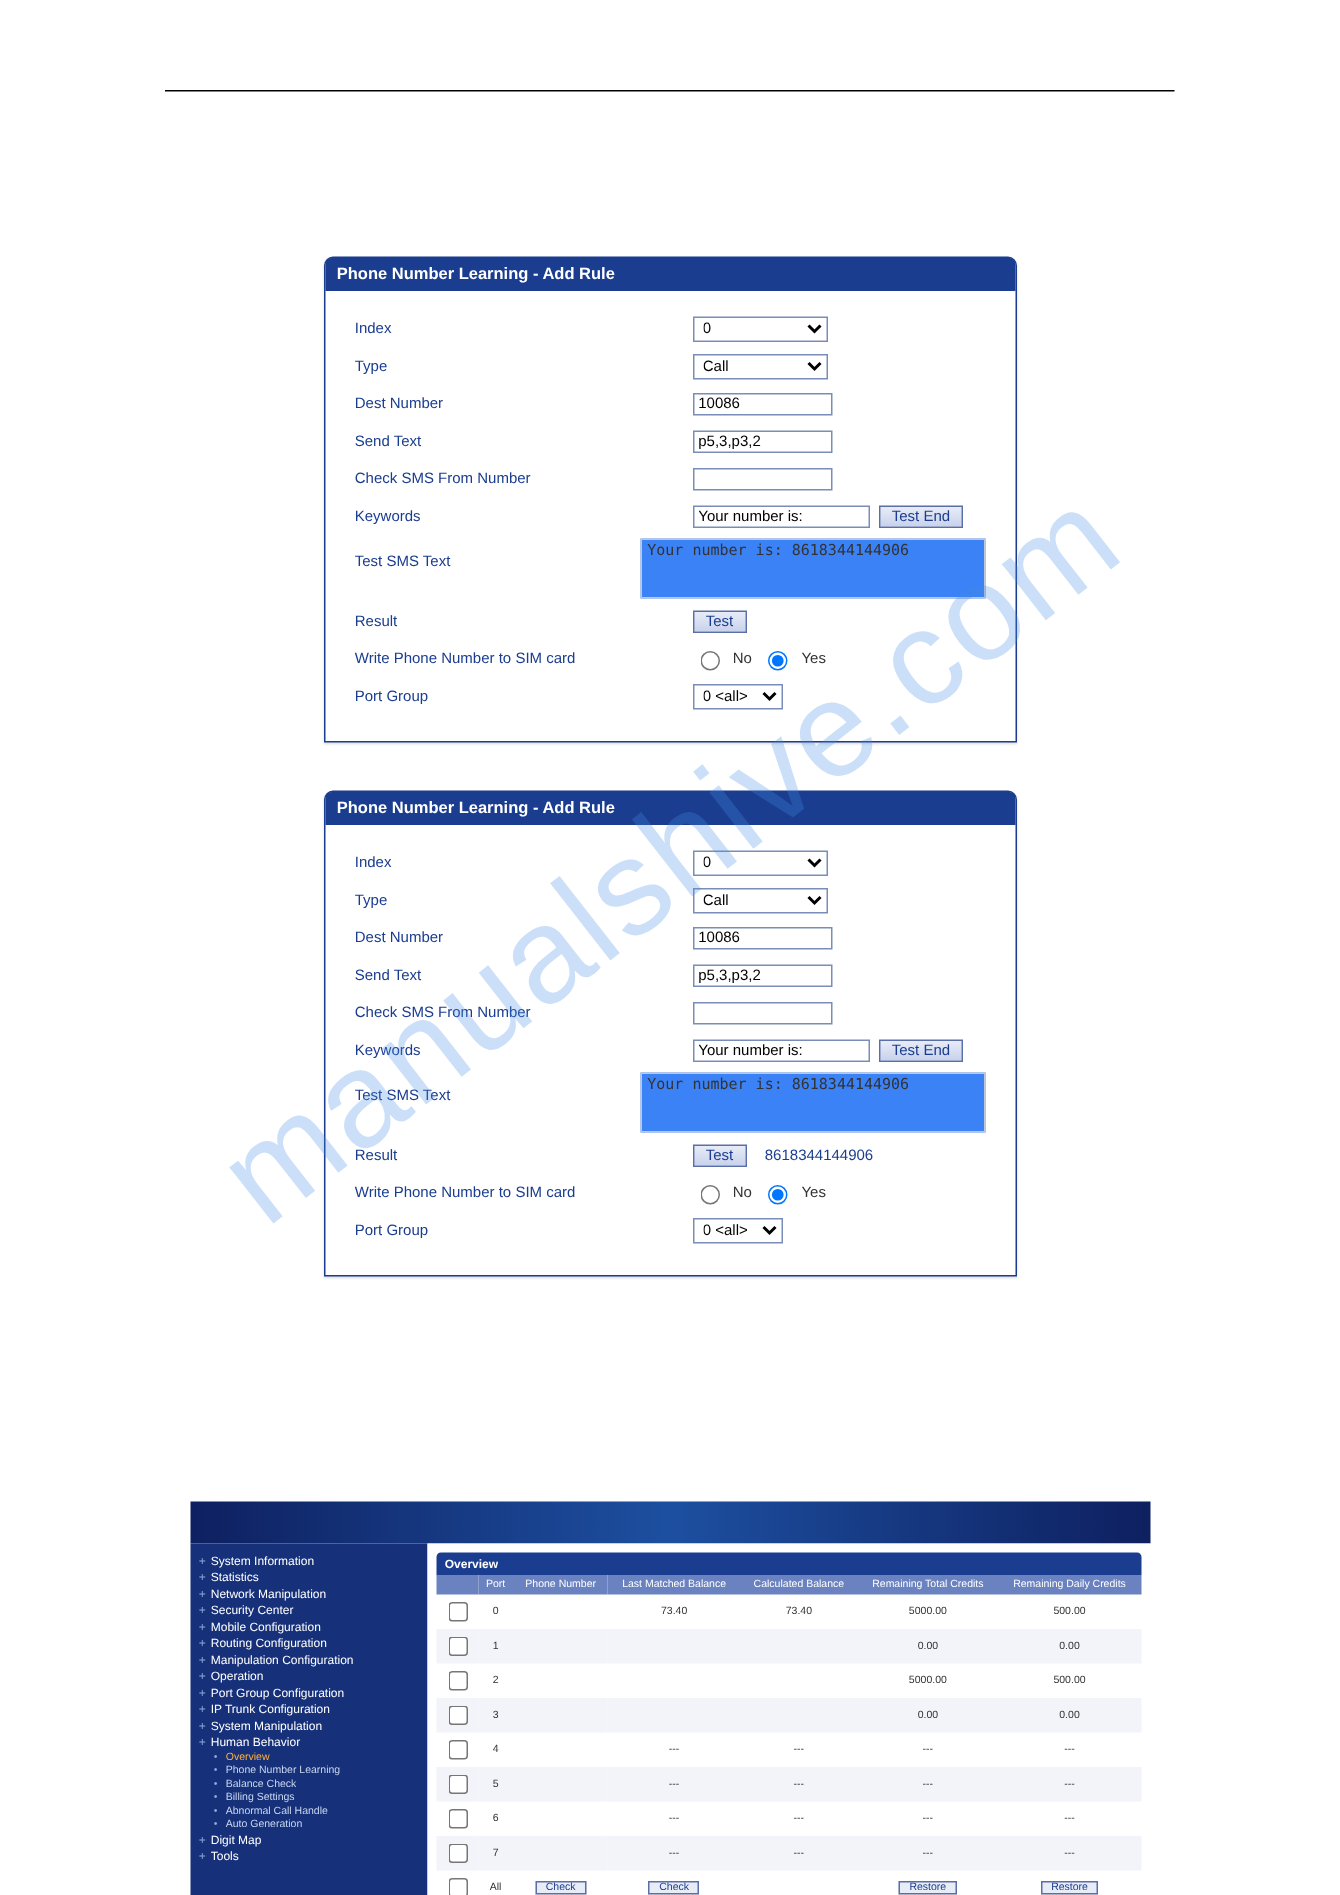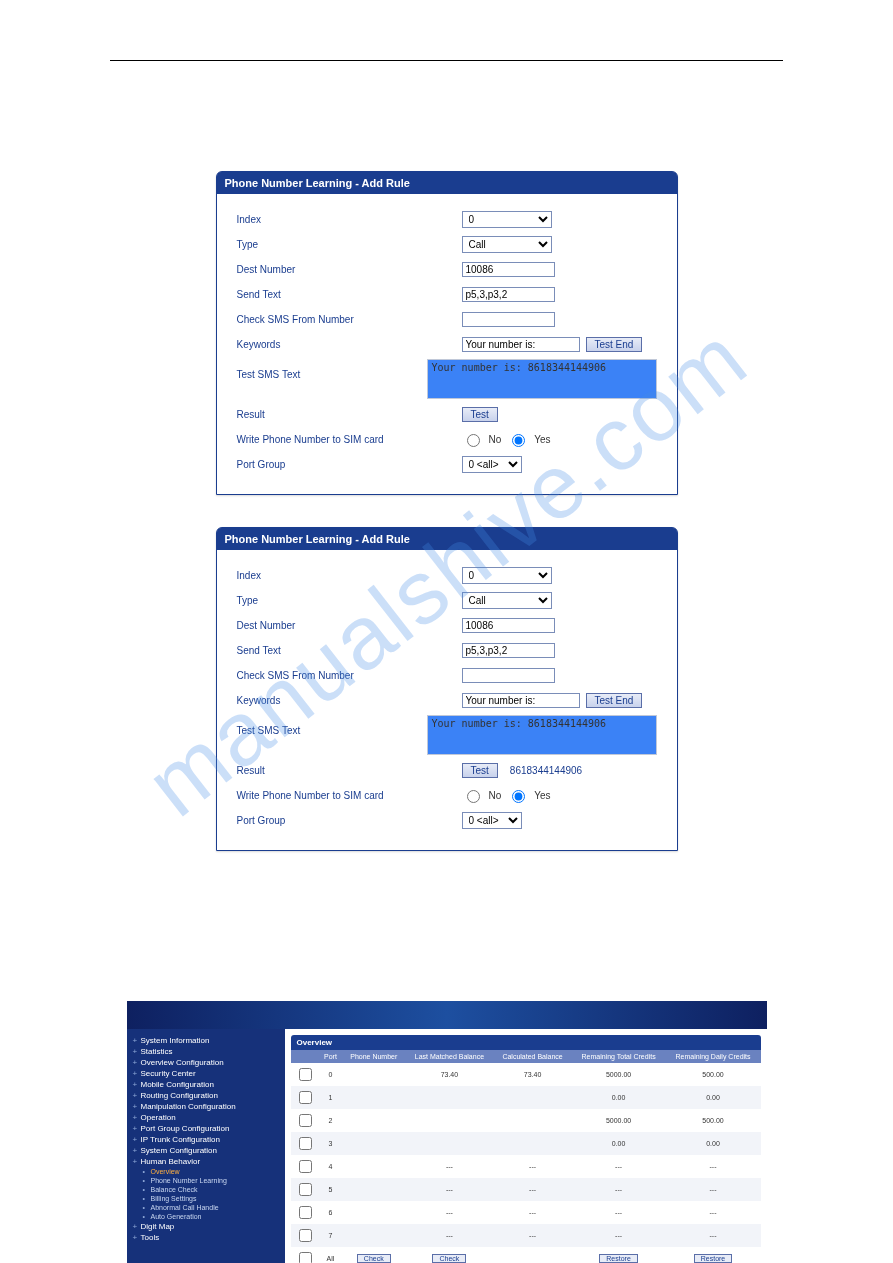--- a/index.html
+++ b/index.html
@@ -338,29 +338,29 @@
     </div>
   </div>
 
   <div class="ov-col">
     <div class="ov-banner"></div>
     <div class="ov-main">
       <div class="sidebar">
         <ul id="sidebar-list">
               <li>System Information</li>
               <li>Statistics</li>
-              <li>Overview Configuration</li>
+              <li>Network Manipulation</li>
               <li>Security Center</li>
               <li>Mobile Configuration</li>
               <li>Routing Configuration</li>
               <li>Manipulation Configuration</li>
               <li>Operation</li>
               <li>Port Group Configuration</li>
               <li>IP Trunk Configuration</li>
-              <li>System Configuration</li>
+              <li>System Manipulation</li>
               <li>Human Behavior</li>
               <li class="sub active">Overview</li>
               <li class="sub">Phone Number Learning</li>
               <li class="sub">Balance Check</li>
               <li class="sub">Billing Settings</li>
               <li class="sub">Abnormal Call Handle</li>
               <li class="sub">Auto Generation</li>
               <li>Digit Map</li>
               <li>Tools</li>
             </ul>

